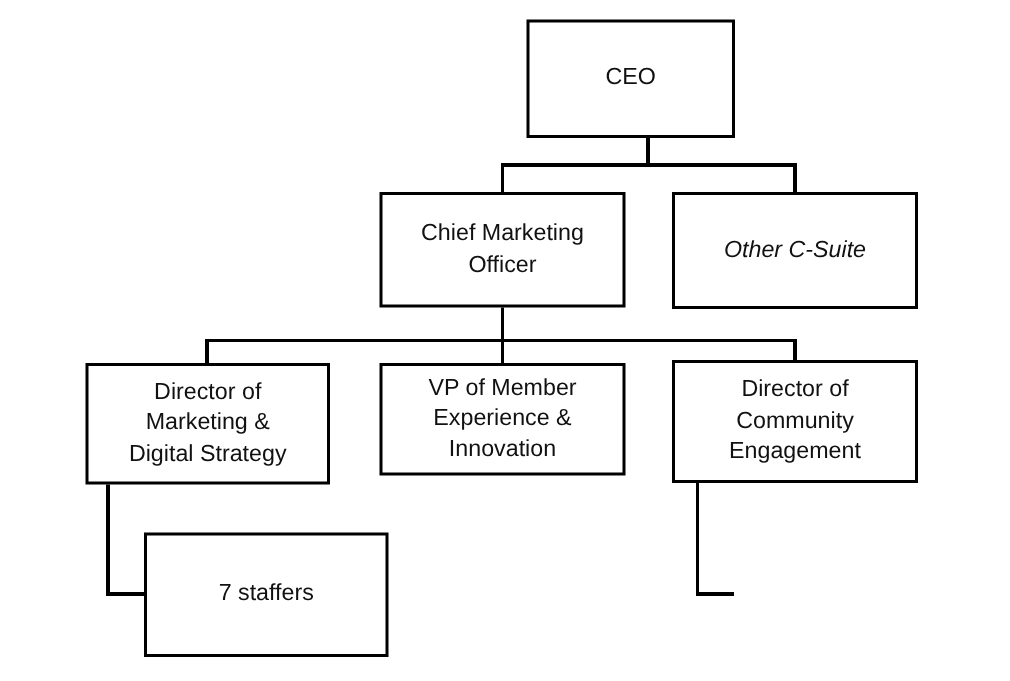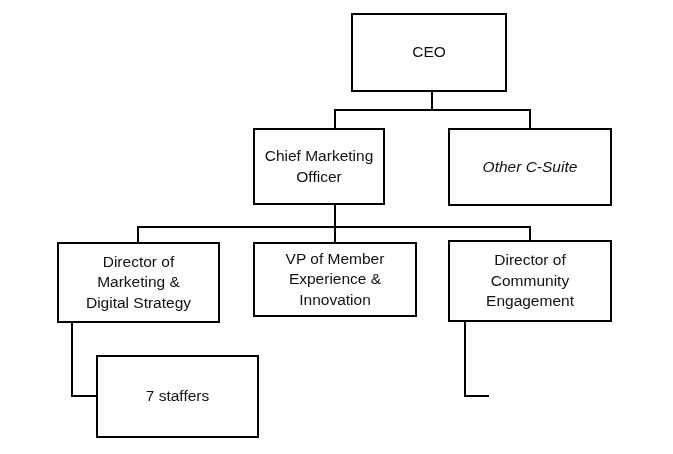--- a/index.html
+++ b/index.html
@@ -39,22 +39,22 @@
   }
   .node span {
     display: block;
     white-space: pre-line;
     font-size: 15.5px;
     line-height: 1.32;
     color: #111111;
     padding: 2px 4px;
   }
   
-  .n-ceo           { left: 351px; top: 13px;  width: 156px; height: 79px; }
-  .n-cmo           { left: 253px; top: 128px; width: 132px; height: 77px; }
+  .n-ceo           { left: 351px; top: 13px;  width: 139px; height: 79px; }
+  .n-cmo           { left: 253px; top: 128px; width: 164px; height: 77px; }
   .n-other-csuite  { left: 448px; top: 128px; width: 164px; height: 78px; font-style: italic; }
   .n-dir-marketing { left: 57px;  top: 242px; width: 163px; height: 81px; }
   .n-vp-member     { left: 253px; top: 242px; width: 164px; height: 75px; }
   .n-dir-community { left: 448px; top: 240px; width: 164px; height: 82px; }
   .n-staffers-4    { left: 96px;  top: 355px; width: 163px; height: 83px; }
   .n-staffers-3    { left: 488px; top: 355px; width: 165px; height: 83px; }
 </style>
 </head>
 <body>
 

